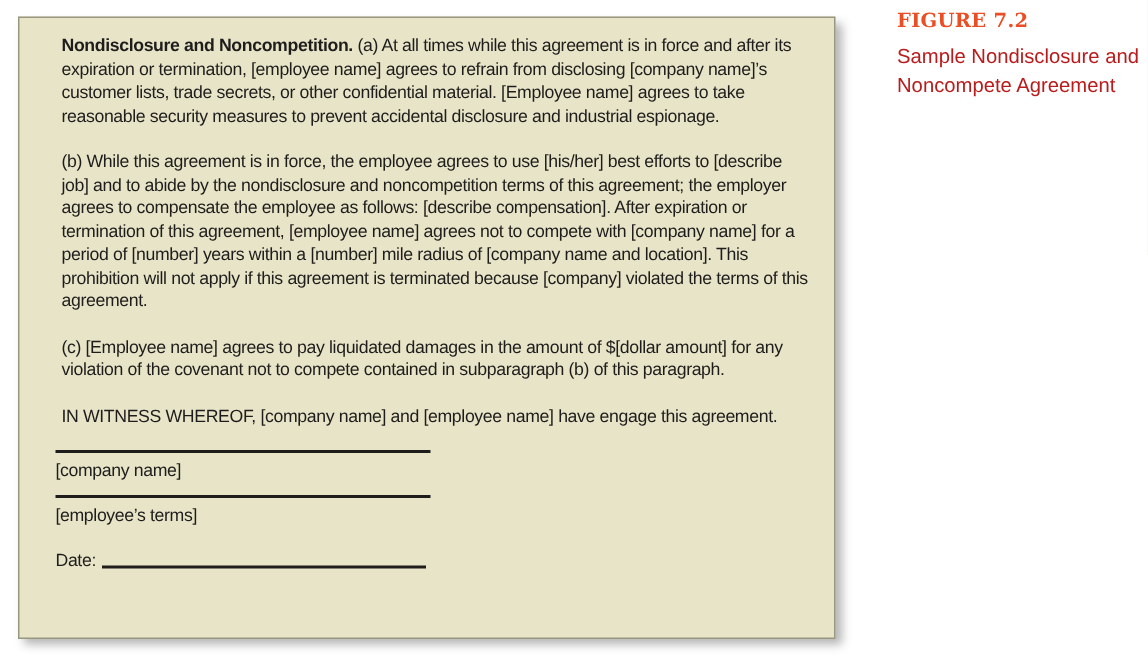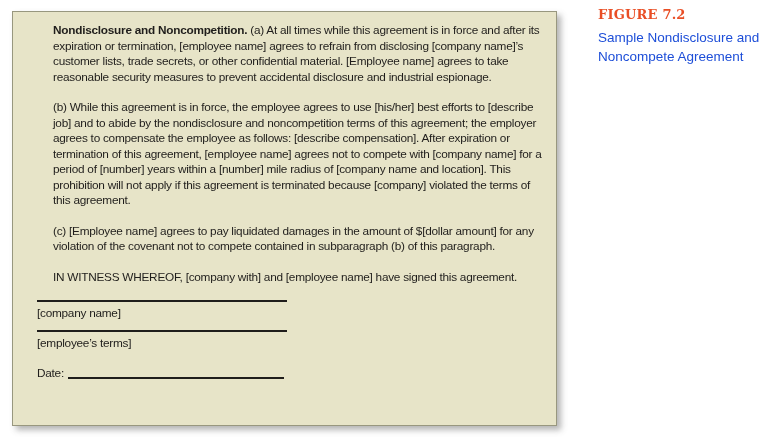--- a/index.html
+++ b/index.html
@@ -29,21 +29,21 @@
     background: #e7e4c8;
     border: 1px solid #98977f;
     box-shadow: 4px 4px 6px rgba(90, 90, 90, 0.45);
     padding: 11px 14px 0 24px;
     color: #1f1d1b;
     font-size: 11.8px;
     letter-spacing: -0.25px;
     line-height: 15.5px;
     overflow: hidden;
   }
-  .doc-box p { margin: 0 0 15px 16px; }
+  .doc-box p { margin: 0 0 15px 4px; }
   .lead-bold { font-weight: bold; }
 
   
   .sig-line {
     width: 250px;
     border-top: 2px solid #1f1d1b;
     height: 0;
   }
   .sig-label { margin: 4px 0 8px 0; }
   .date-row {
@@ -69,40 +69,40 @@
     letter-spacing: 0.2px;
     color: #e94e25;
   }
   .figure-caption {
     position: absolute;
     left: 598px;
     top: 29px;
     width: 162px;
     font-size: 13.5px;
     line-height: 18.5px;
-    color: #1d4ed8;
+    color: #b91c1c;
   }
 </style>
 </head>
 <body>
 
 <div class="page">
 
   <div class="doc-box">
     <p>
       <span class="lead-bold">Nondisclosure and Noncompetition.</span>
       <span>(a) At all times while this agreement is in force and after its expiration or termination, [employee name] agrees to refrain from disclosing [company name]’s customer lists, trade secrets, or other confidential material. [Employee name] agrees to take reasonable security measures to prevent accidental disclosure and industrial espionage.</span>
     </p>
 
     <p>(b) While this agreement is in force, the employee agrees to use [his/her] best efforts to [describe job] and to abide by the nondisclosure and noncompetition terms of this agreement; the employer agrees to compensate the employee as follows: [describe compensation]. After expiration or termination of this agreement, [employee name] agrees not to compete with [company name] for a period of [number] years within a [number] mile radius of [company name and location]. This prohibition will not apply if this agreement is terminated because [company] violated the terms of this agreement.</p>
 
 
     <p>(c) [Employee name] agrees to pay liquidated damages in the amount of $[dollar amount] for any violation of the covenant not to compete contained in subparagraph (b) of this paragraph.</p>
 
-    <p>IN WITNESS WHEREOF, [company with] and [employee name] have signed this agreement.</p>
+    <p>IN WITNESS WHEREOF, [company name] and [employee name] have engage this agreement.</p>
 
     <div class="sig-line"></div>
     <div class="sig-label">[company name]</div>
 
     <div class="sig-line"></div>
     <div class="sig-label">[employee’s terms]</div>
 
     <div class="date-row">
       <span>Date:</span>
       <span class="date-line"></span>

